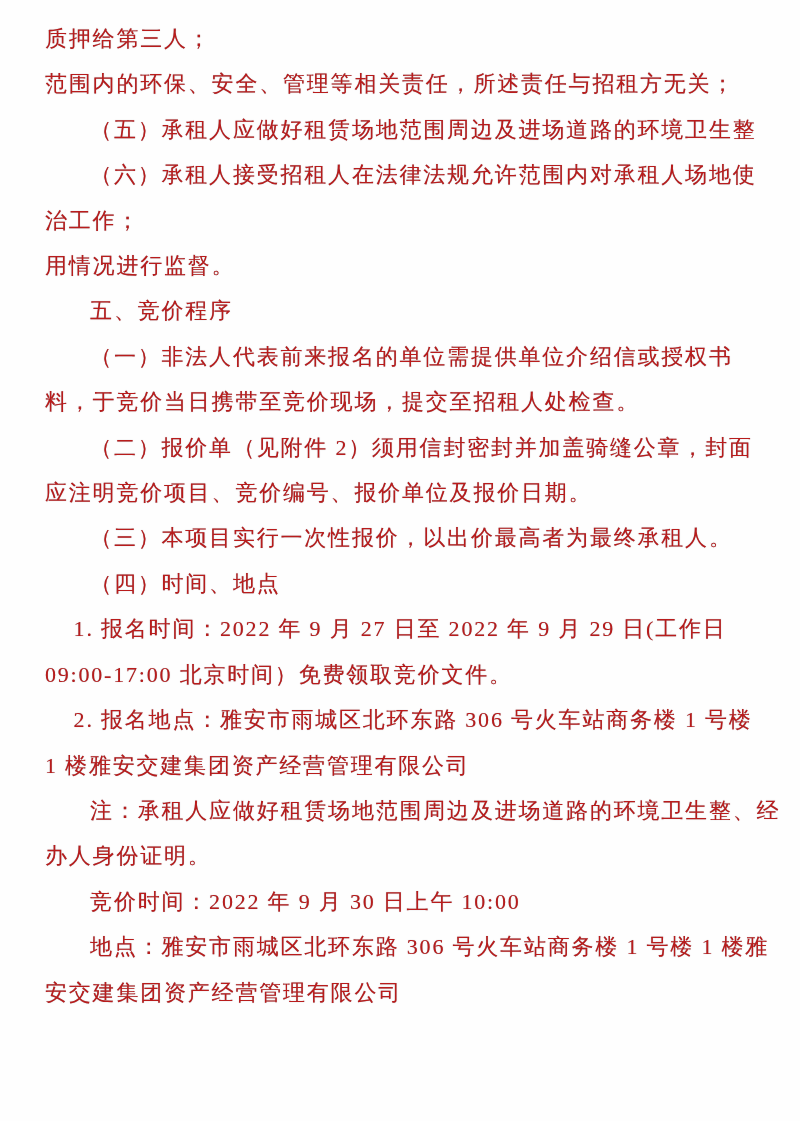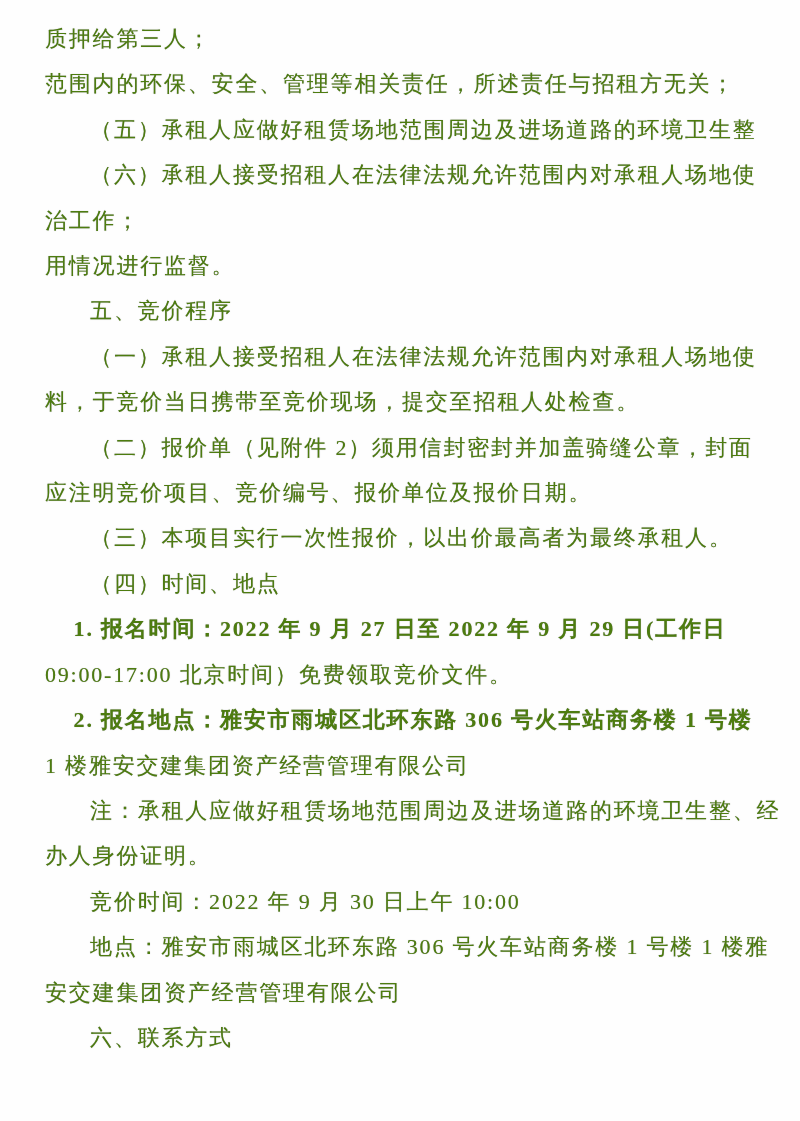--- a/index.html
+++ b/index.html
@@ -9,55 +9,54 @@
     height: 1121px;
     background: #fefefe;
     overflow: hidden;
   }
   .page {
     box-sizing: border-box;
     width: 800px;
     height: 1121px;
     padding: 16px 36px 0 45px;
     font-family: "Liberation Serif", "DejaVu Serif", serif;
-    color: #4d7c0f;
+    color: #b91c1c;
     background: #fefefe;
   }
   p.line {
     margin: 0;
     font-size: 22px;
     line-height: 45.4px;
     letter-spacing: 1.8px;
     white-space: nowrap;
     text-shadow: 0 0 0.8px rgba(70, 70, 80, 0.55);
   }
   .ind2 { text-indent: 2.05em; }   
-  .ind1 { text-indent: 1.30em; font-weight: bold; }   
+  .ind1 { text-indent: 1.30em; }   
   .bold { font-weight: normal; }
 </style>
 </head>
 <body>
 
 <div class="page">
   <p class="line">质押给第三人；</p>
   <p class="line">范围内的环保、安全、管理等相关责任，所述责任与招租方无关；</p>
   <p class="line ind2">（五）承租人应做好租赁场地范围周边及进场道路的环境卫生整</p>
   <p class="line ind2">（六）承租人接受招租人在法律法规允许范围内对承租人场地使</p>
   <p class="line">治工作；</p>
   <p class="line">用情况进行监督。</p>
   <p class="line ind2 bold">五、竞价程序</p>
-  <p class="line ind2">（一）承租人接受招租人在法律法规允许范围内对承租人场地使</p>
+  <p class="line ind2">（一）非法人代表前来报名的单位需提供单位介绍信或授权书</p>
   <p class="line">料，于竞价当日携带至竞价现场，提交至招租人处检查。</p>
   <p class="line ind2">（二）报价单（见附件 2）须用信封密封并加盖骑缝公章，封面</p>
   <p class="line">应注明竞价项目、竞价编号、报价单位及报价日期。</p>
   <p class="line ind2">（三）本项目实行一次性报价，以出价最高者为最终承租人。</p>
   <p class="line ind2">（四）时间、地点</p>
   <p class="line ind1">1. 报名时间：2022 年 9 月 27 日至 2022 年 9 月 29 日(工作日</p>
   <p class="line">09:00-17:00 北京时间）免费领取竞价文件。</p>
   <p class="line ind1">2. 报名地点：雅安市雨城区北环东路 306 号火车站商务楼 1 号楼</p>
   <p class="line">1 楼雅安交建集团资产经营管理有限公司</p>
   <p class="line ind2 bold">注：承租人应做好租赁场地范围周边及进场道路的环境卫生整、经</p>
   <p class="line bold">办人身份证明。</p>
   <p class="line ind2">竞价时间：2022 年 9 月 30 日上午 10:00</p>
   <p class="line ind2">地点：雅安市雨城区北环东路 306 号火车站商务楼 1 号楼 1 楼雅</p>
   <p class="line">安交建集团资产经营管理有限公司</p>
-  <p class="line ind2 bold">六、联系方式</p>
 </div>
 
 </body></html>

